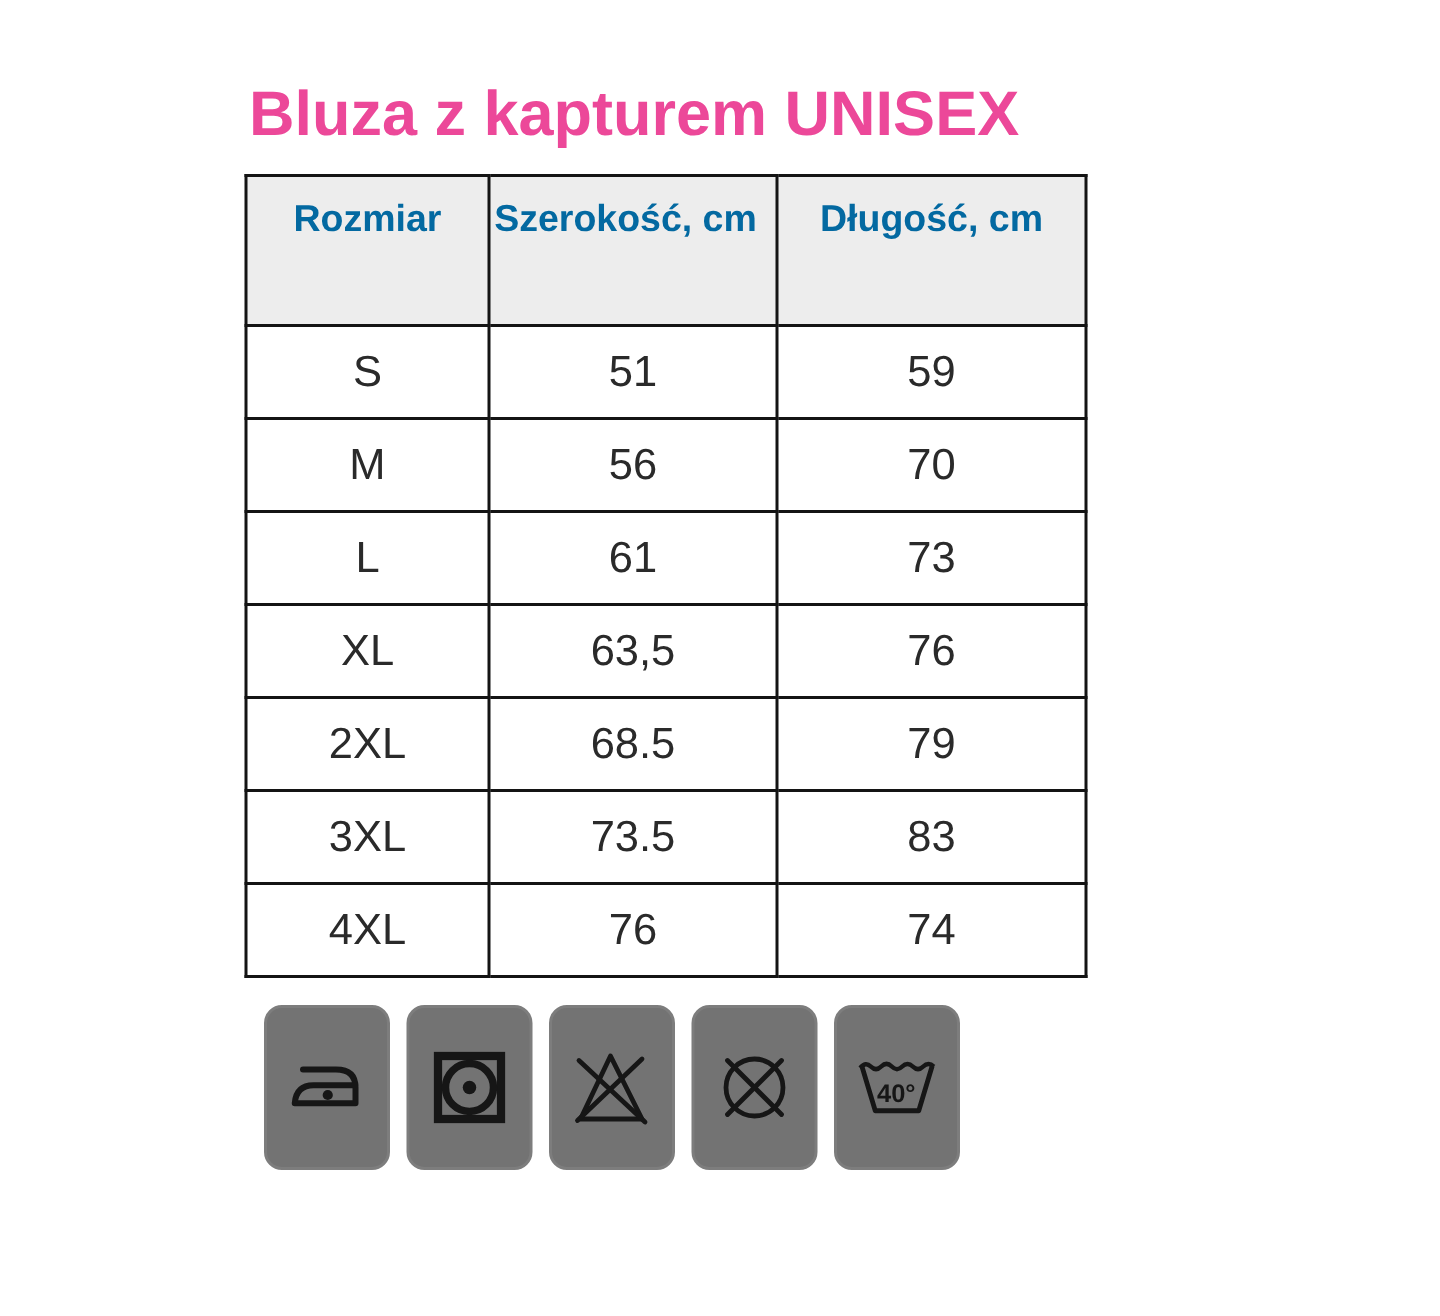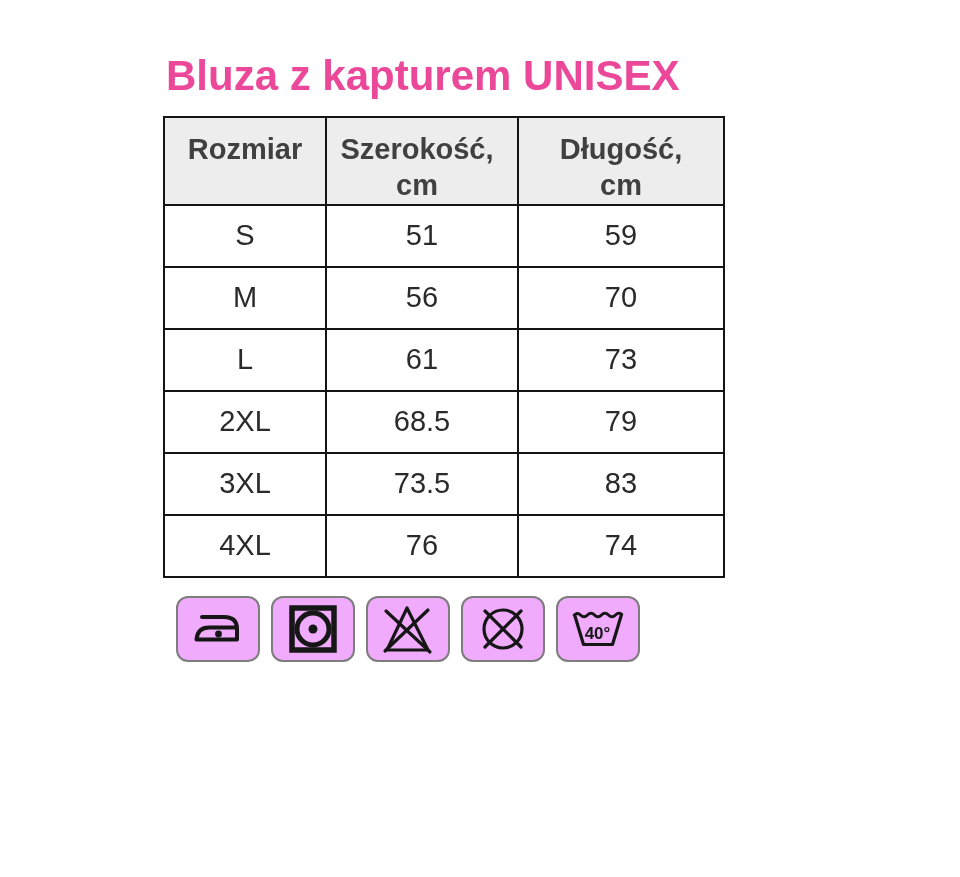--- a/index.html
+++ b/index.html
@@ -29,24 +29,24 @@
   .size-table col.c1 { width:162px; }
   .size-table col.c2 { width:192px; }
   .size-table col.c3 { width:206px; }
 
   .size-table th, .size-table td {
     border:2.5px solid #141414;
     text-align:center;
   }
   .size-table th {
     background:#ededed;
-    height:72px;
-    font-size:29px;
+    height:100px;
+    font-size:25px;
     font-weight:bold;
-    color:#404040;
+    color:#0369a1;
     vertical-align:top;
     padding-top:13px;
     line-height:1.25;
   }
   .size-table th.th-width  { padding-left:0; padding-right:10px; }
   .size-table th.th-length { padding-left:26px; padding-right:26px; }
 
   .size-table td {
     height:62px;
     font-size:29px;
@@ -55,24 +55,24 @@
     vertical-align:middle;
     background:#ffffff;
   }
 
   .care-row {
     display:flex;
     gap:11px;
     margin:18px 0 0 13px;
   }
   .care-box {
-    width:84px; height:66px;
+    width:84px; height:110px;
     border:2px solid #7d7d7d;
     border-radius:12px;
-    background:#f0abfc;
+    background:#737373;
     display:flex;
     align-items:center;
     justify-content:center;
   }
   .care-box svg { display:block; }
   .glyph-stroke { stroke:#161616; fill:none; }
   .glyph-fill   { fill:#161616; }
   .wash-temp {
     font-family:"Liberation Sans", sans-serif;
     font-size:17px;
@@ -108,20 +108,25 @@
       </tr>
       <tr>
         <td>M</td>
         <td>56</td>
         <td>70</td>
       </tr>
       <tr>
         <td>L</td>
         <td>61</td>
         <td>73</td>
+      </tr>
+      <tr>
+        <td>XL</td>
+        <td>63,5</td>
+        <td>76</td>
       </tr>
       <tr>
         <td>2XL</td>
         <td>68.5</td>
         <td>79</td>
       </tr>
       <tr>
         <td>3XL</td>
         <td>73.5</td>
         <td>83</td>

